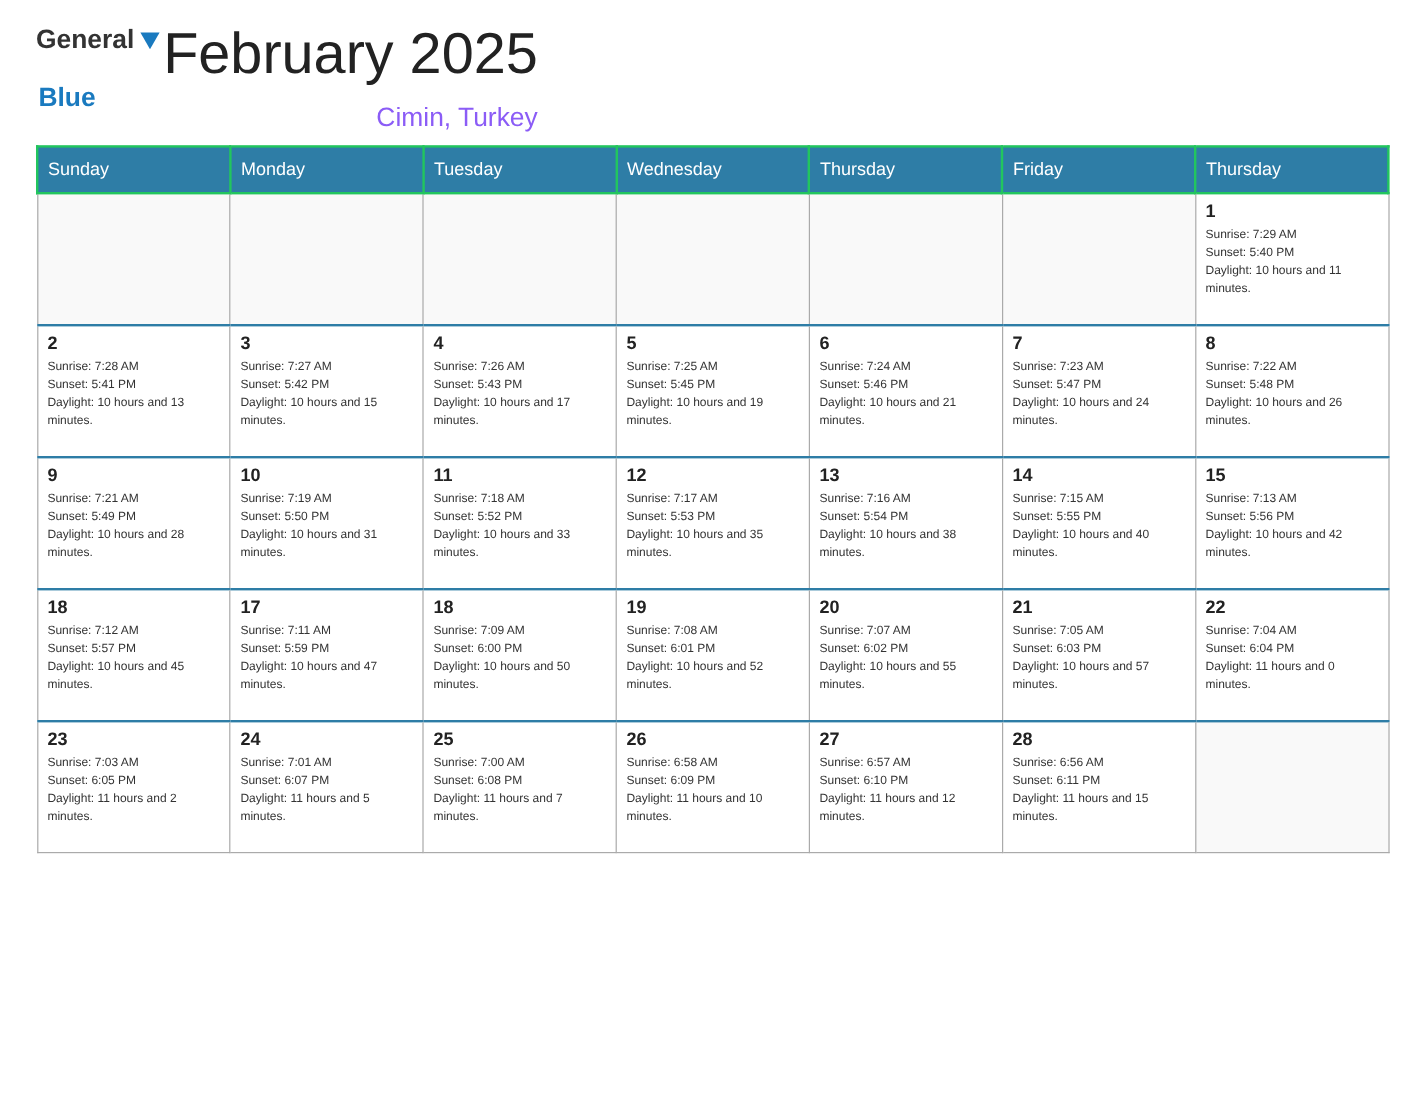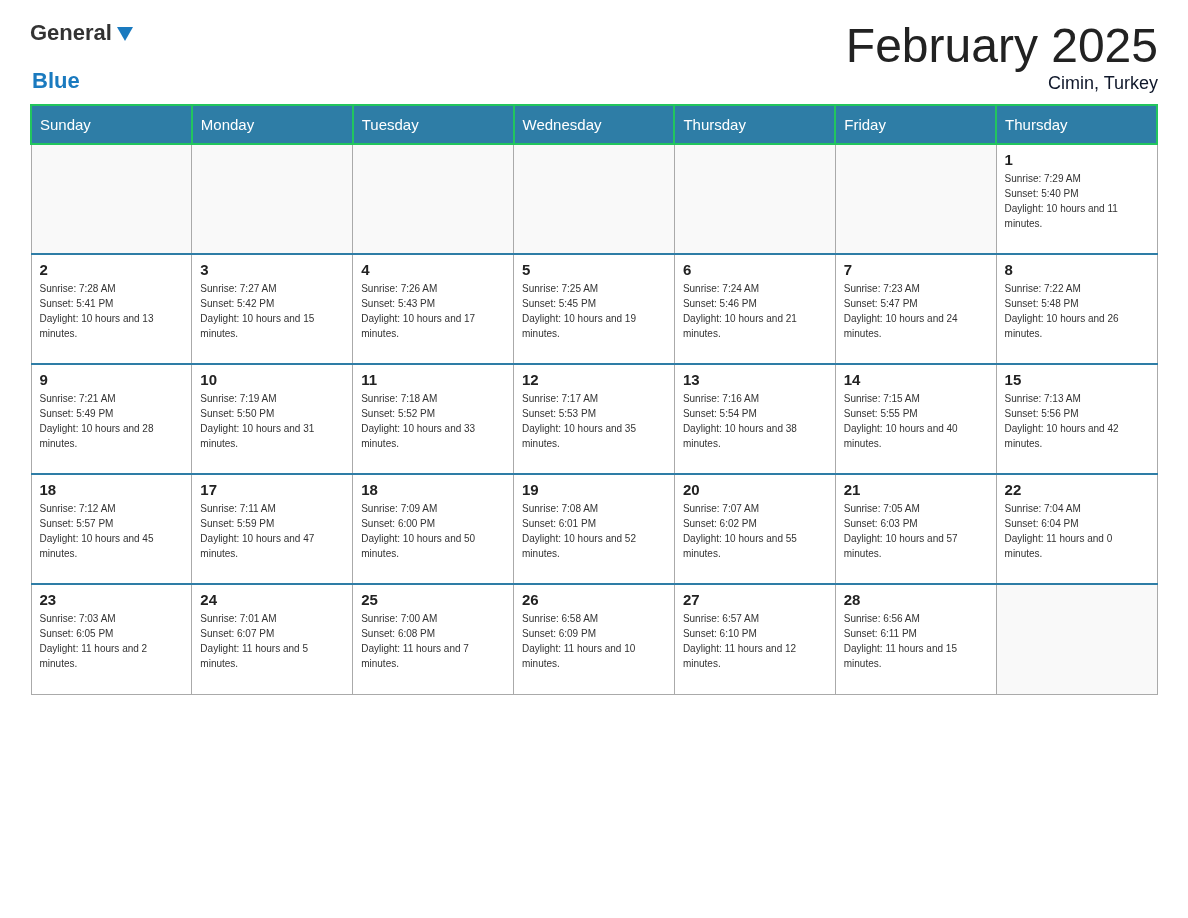--- a/index.html
+++ b/index.html
@@ -6,21 +6,21 @@
     body {
       font-family: Arial, Helvetica, sans-serif;
       background: #fff;
       color: #333;
       width: 1188px;
       min-height: 918px;
       padding: 20px 30px;
     }
     .header {
       display: flex;
-      justify-content: space-between;
+      justify-content: flex-start;
       align-items: flex-start;
       margin-bottom: 10px;
     }
     .logo-text-general {
       font-size: 22px;
       font-weight: bold;
       color: #333;
     }
     .logo-wrapper {
       display: flex;
@@ -40,23 +40,23 @@
     .title-section {
       text-align: right;
     }
     .month-title {
       font-size: 48px;
       font-weight: normal;
       color: #222;
       line-height: 1.1;
     }
     .location {
-      font-size: 18px;
-      color: #0f172a;
-      margin-top: 0;
+      font-size: 22px;
+      color: #8b5cf6;
+      margin-top: 12px;
     }
     .calendar {
       width: 100%;
       border-collapse: collapse;
       margin-top: 10px;
     }
     .calendar th {
       background-color: #2e7da6;
       color: #fff;
       font-size: 15px;

